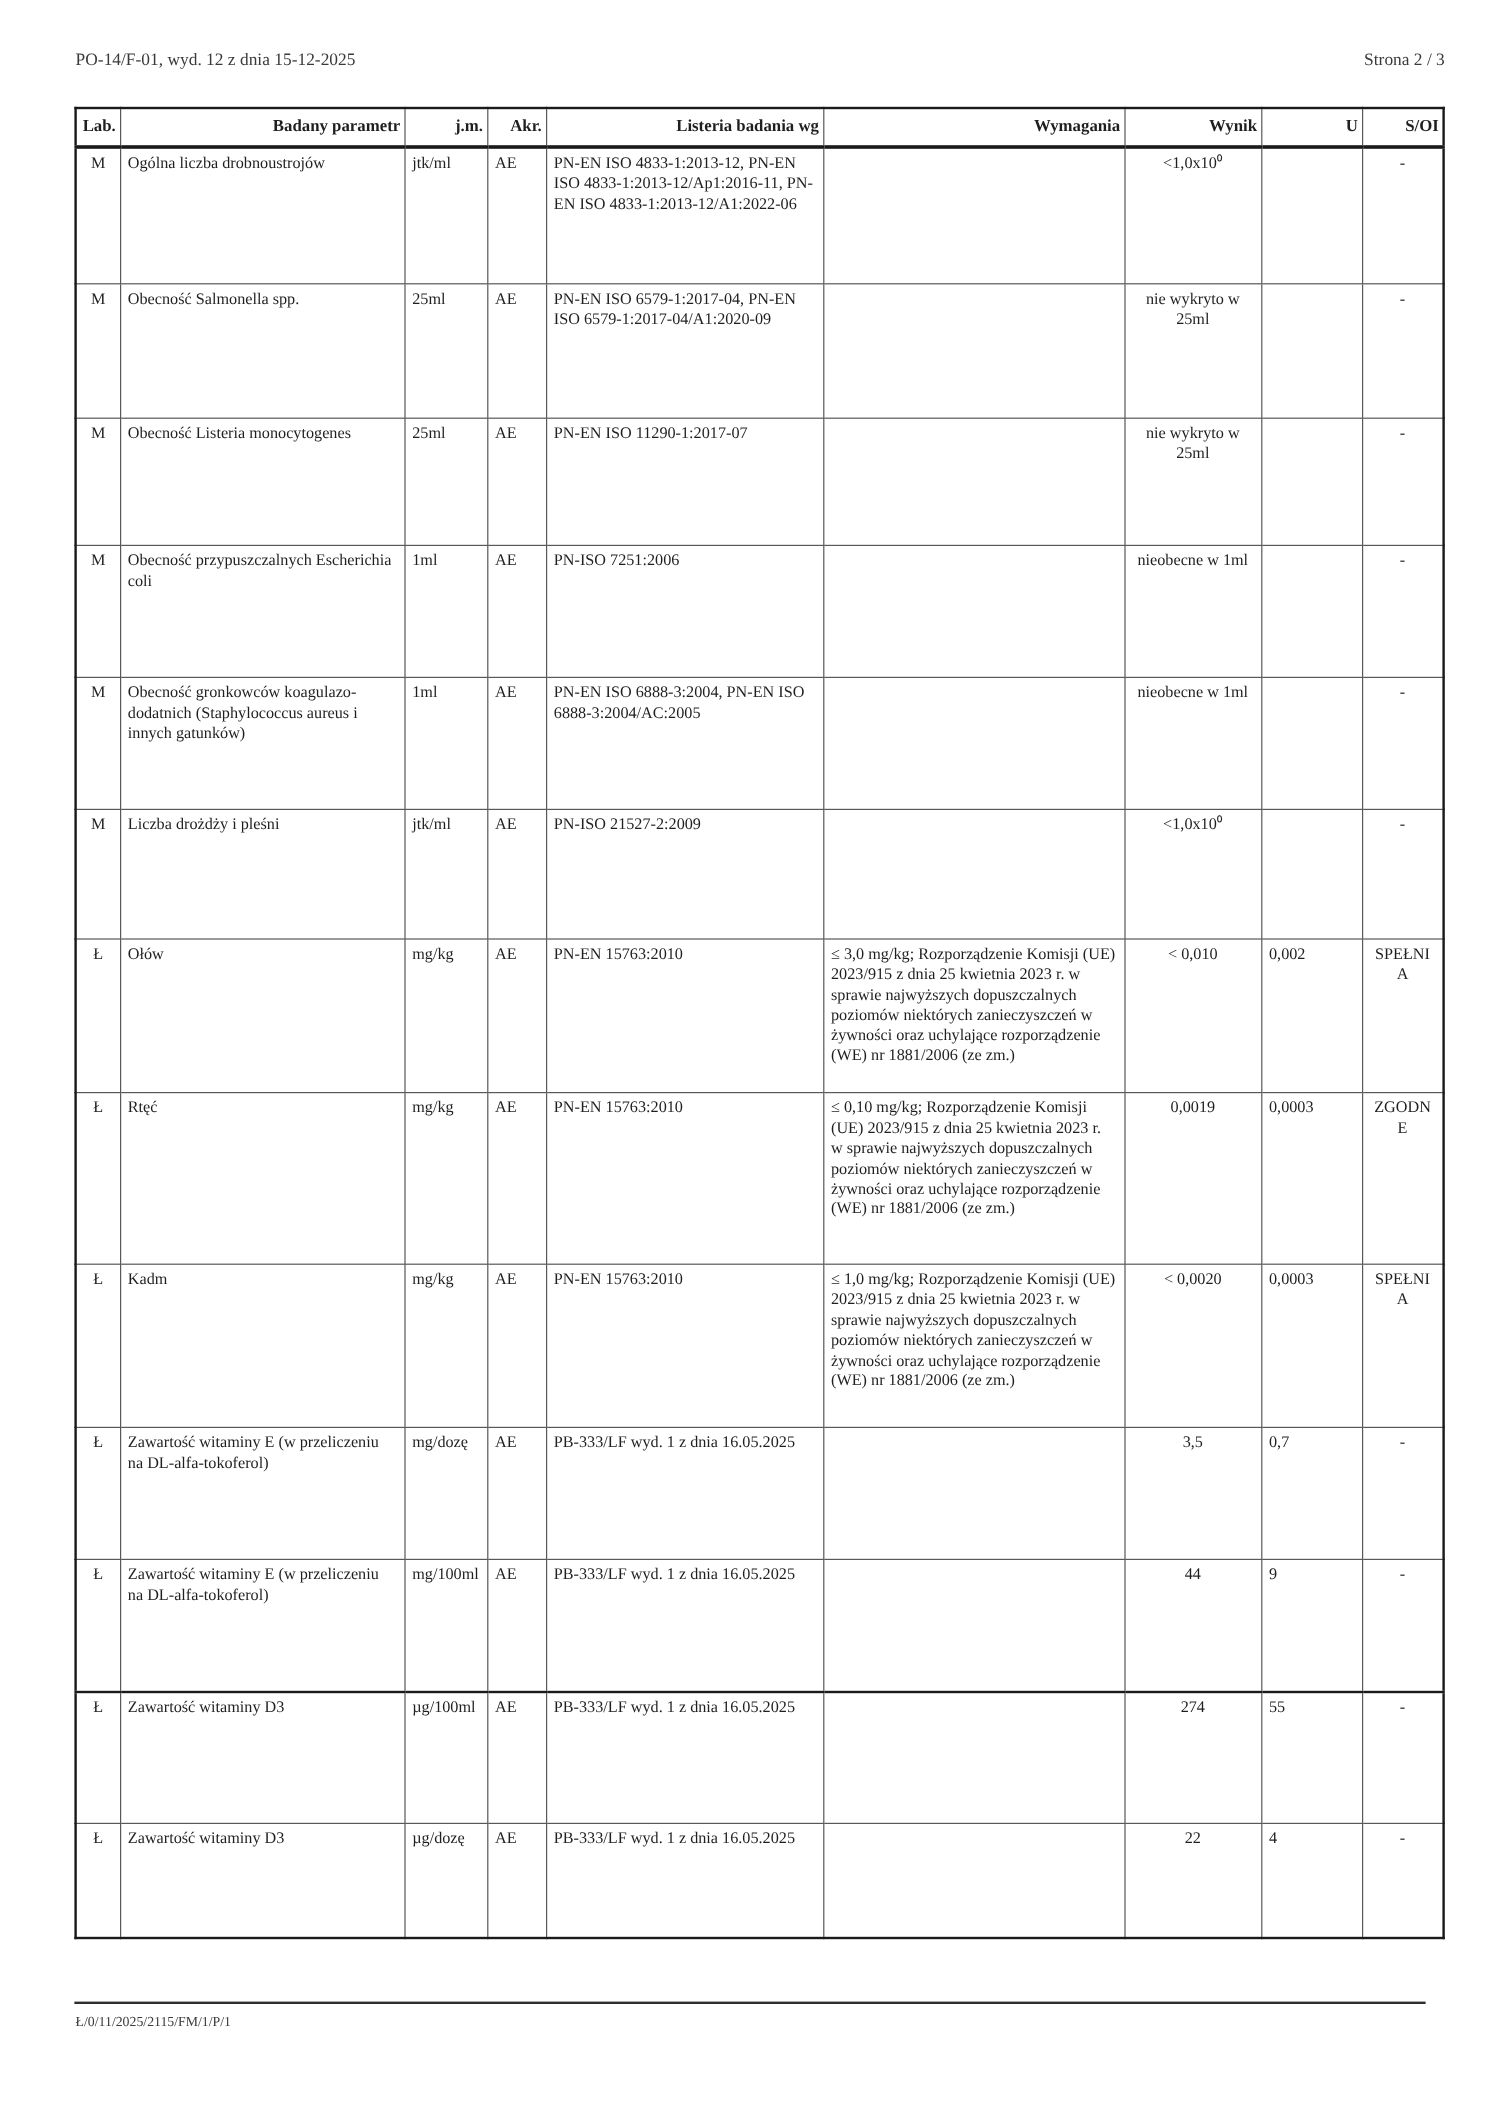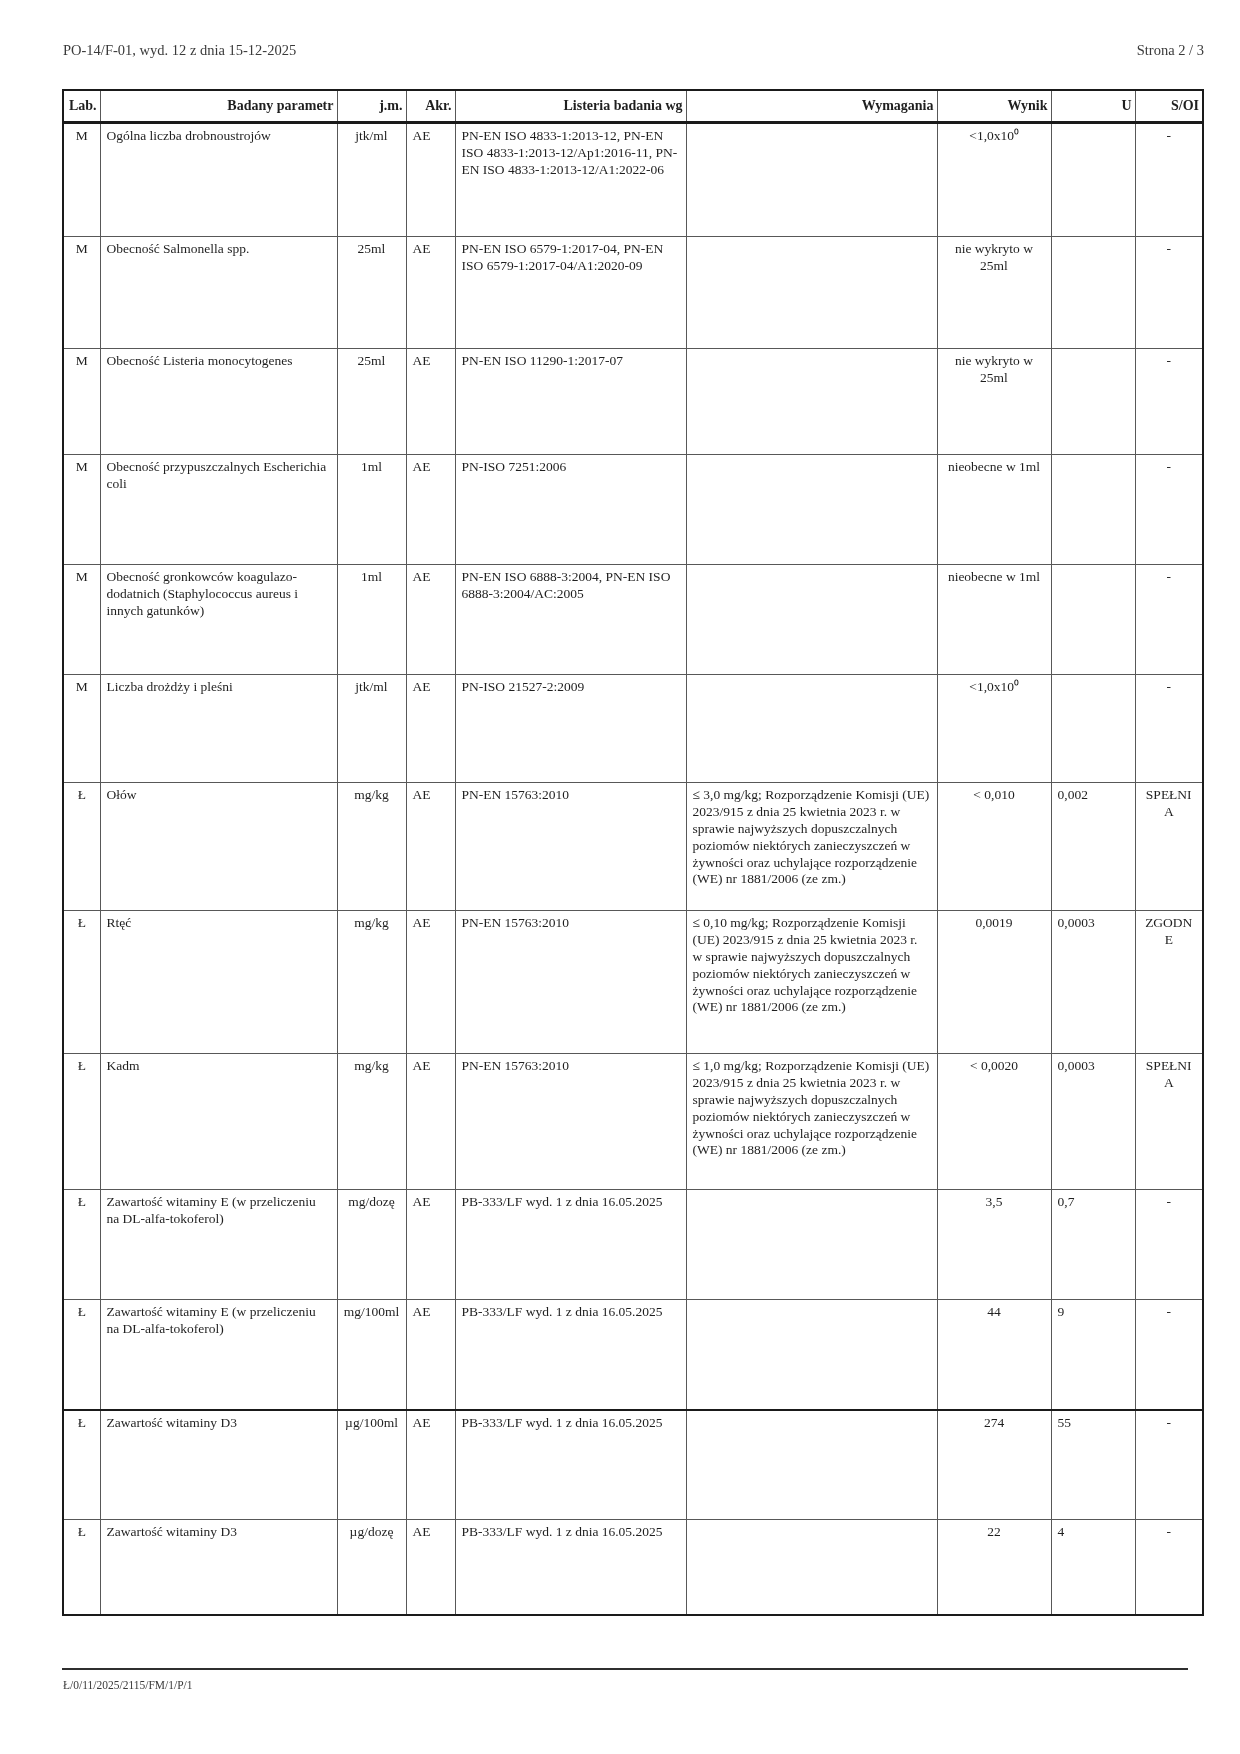--- a/index.html
+++ b/index.html
@@ -43,21 +43,21 @@
   table.results thead th {
     border-bottom: 3px solid #1a1a1a;
     font-weight: bold;
     text-align: right;
     vertical-align: middle;
     padding: 3px 3px;
     font-size: 14px;
     height: 24px;
   }
   td.c-lab  { text-align: center; }
-  td.c-jm   { text-align: center; padding: 4px 2px; }
+  td.c-jm   { padding: 4px 2px; }
   td.c-akr  { text-align: left; }
   td.c-wym  { line-height: 1.17; padding: 3px 5px; }
   td.c-wyn  { text-align: center; }
   td.c-u    { }
   td.c-soi  { text-align: center; padding: 4px 2px; font-size: 13px; }
   tbody tr:nth-child(1)  { height: 114px; }
   tbody tr:nth-child(2)  { height: 112px; }
   tbody tr:nth-child(3)  { height: 106px; }
   tbody tr:nth-child(4)  { height: 110px; }
   tbody tr:nth-child(5)  { height: 110px; }

